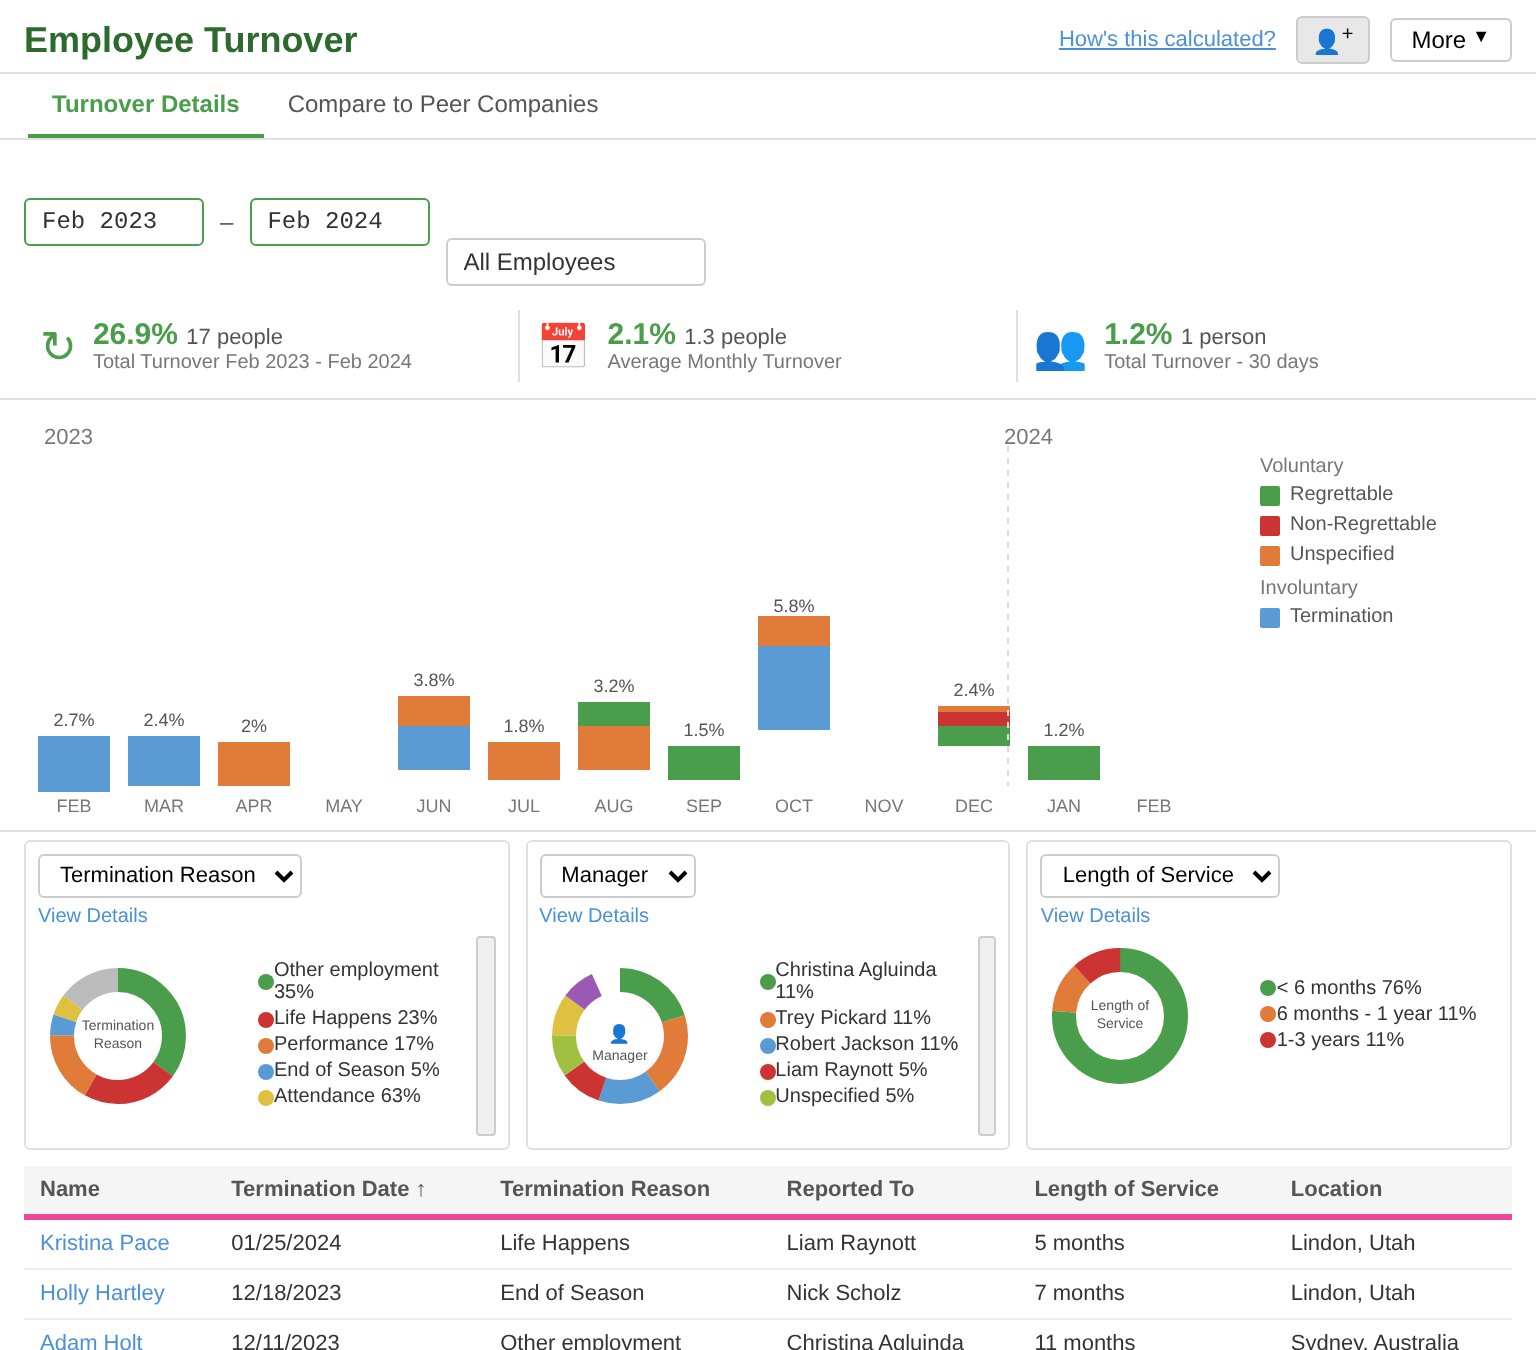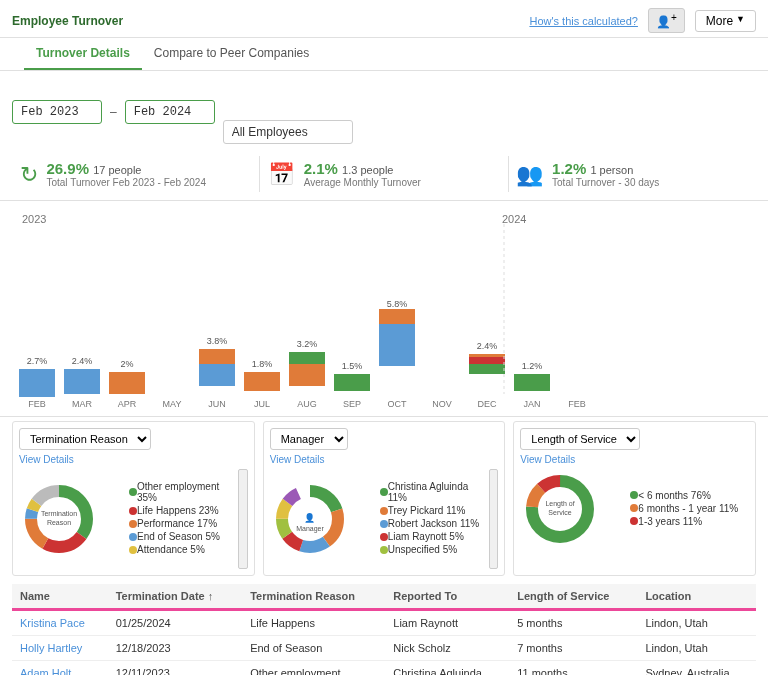--- a/index.html
+++ b/index.html
@@ -1,27 +1,27 @@
 <!DOCTYPE html>
 <html><head>
   <meta charset="utf-8">
   <style>
     * { box-sizing: border-box; margin: 0; padding: 0; }
     body { font-family: Arial, sans-serif; font-size: 12px; color: #333; background: #fff; width: 768px; }
     
     
     .header { display: flex; align-items: center; justify-content: space-between; padding: 8px 12px 4px; border-bottom: 1px solid #e0e0e0; }
-    .header-title { font-size: 12px; font-weight: bold; color: #2d6a2d; }
+    .header-title { font-size: 18px; font-weight: bold; color: #2d6a2d; }
     .header-right { display: flex; align-items: center; gap: 10px; }
     .how-calculated { color: #4a90d9; font-size: 11px; text-decoration: underline; cursor: pointer; }
     .icon-btn { background: #e8e8e8; border: 1px solid #ccc; border-radius: 3px; padding: 3px 7px; cursor: pointer; font-size: 12px; }
     .more-btn { background: #fff; border: 1px solid #ccc; border-radius: 3px; padding: 3px 10px; cursor: pointer; font-size: 12px; display: flex; align-items: flex-start; gap: 3px; }
 
     
-    .tabs { display: flex; padding: 0 24px; border-bottom: 1px solid #e0e0e0; }
+    .tabs { display: flex; padding: 0 14px; border-bottom: 1px solid #e0e0e0; }
     .tab { padding: 8px 12px; font-size: 12px; cursor: pointer; border-bottom: 2px solid transparent; color: #555; }
     .tab.active { border-bottom: 2px solid #4a9d4a; color: #4a9d4a; font-weight: bold; }
 
     
     .filters { display: flex; gap: 8px; padding: 8px 12px; align-items: center; }
     .filter-input { border: 1px solid #4a9d4a; border-radius: 3px; padding: 4px 8px; font-size: 12px; color: #333; width: 90px; font-family: Liberation Mono, monospace; }
     .filter-sep { color: #555; font-size: 12px; }
     .filter-input-wide { border: 1px solid #ccc; border-radius: 3px; padding: 4px 8px; font-size: 12px; color: #333; width: 130px; margin-top: 41px; }
 
     
@@ -171,20 +171,40 @@
 
       <text x="520" y="160" font-size="9" fill="#555" text-anchor="middle">1.2%</text>
       <rect x="502" y="165" width="36" height="17" fill="#4a9d4a"></rect>
       <text x="520" y="198" font-size="9" fill="#777" text-anchor="middle">JAN</text>
 
       <text x="565" y="198" font-size="9" fill="#777" text-anchor="middle">FEB</text>
 
       <line x1="492" y1="15" x2="492" y2="185" stroke="#ddd" stroke-width="1" stroke-dasharray="3,3"></line>
     </svg>
   </div>
+  <div class="chart-legend">
+    <div class="legend-section-label">Voluntary</div>
+    <div class="legend-item">
+      <div class="legend-dot" style="background:#4a9d4a;"></div>
+      <span>Regrettable</span>
+    </div>
+    <div class="legend-item">
+      <div class="legend-dot" style="background:#cc3333;"></div>
+      <span>Non-Regrettable</span>
+    </div>
+    <div class="legend-item">
+      <div class="legend-dot" style="background:#e07b39;"></div>
+      <span>Unspecified</span>
+    </div>
+    <div class="legend-section-label" style="margin-top:6px;">Involuntary</div>
+    <div class="legend-item">
+      <div class="legend-dot" style="background:#5b9bd5;"></div>
+      <span>Termination</span>
+    </div>
+  </div>
 </div>
 
 <div class="donut-section">
 
   <div class="donut-panel">
     <div class="donut-panel-header">
       <select class="panel-dropdown">
         <option>Termination Reason</option>
       </select>
     </div>
@@ -216,21 +236,21 @@
         <div class="donut-legend-item">
             <div class="donut-legend-dot" style="background:#e07b39;"></div>
             <span>Performance 17%</span>
           </div>
         <div class="donut-legend-item">
             <div class="donut-legend-dot" style="background:#5b9bd5;"></div>
             <span>End of Season 5%</span>
           </div>
         <div class="donut-legend-item">
             <div class="donut-legend-dot" style="background:#e0c040;"></div>
-            <span>Attendance 5%</span>
+            <span>Attendance 63%</span>
           </div>
       </div>
       <div class="donut-scroll"></div>
     </div>
   </div>
 
   <div class="donut-panel">
     <div class="donut-panel-header">
       <select class="panel-dropdown">
         <option>Manager</option>

